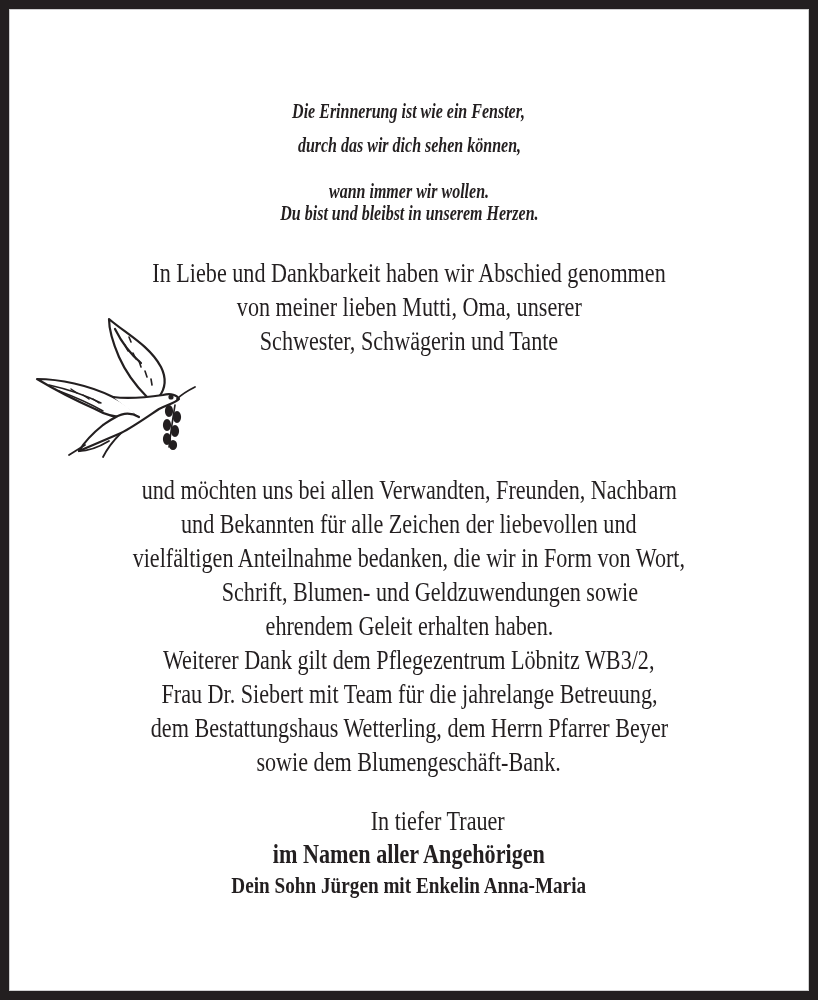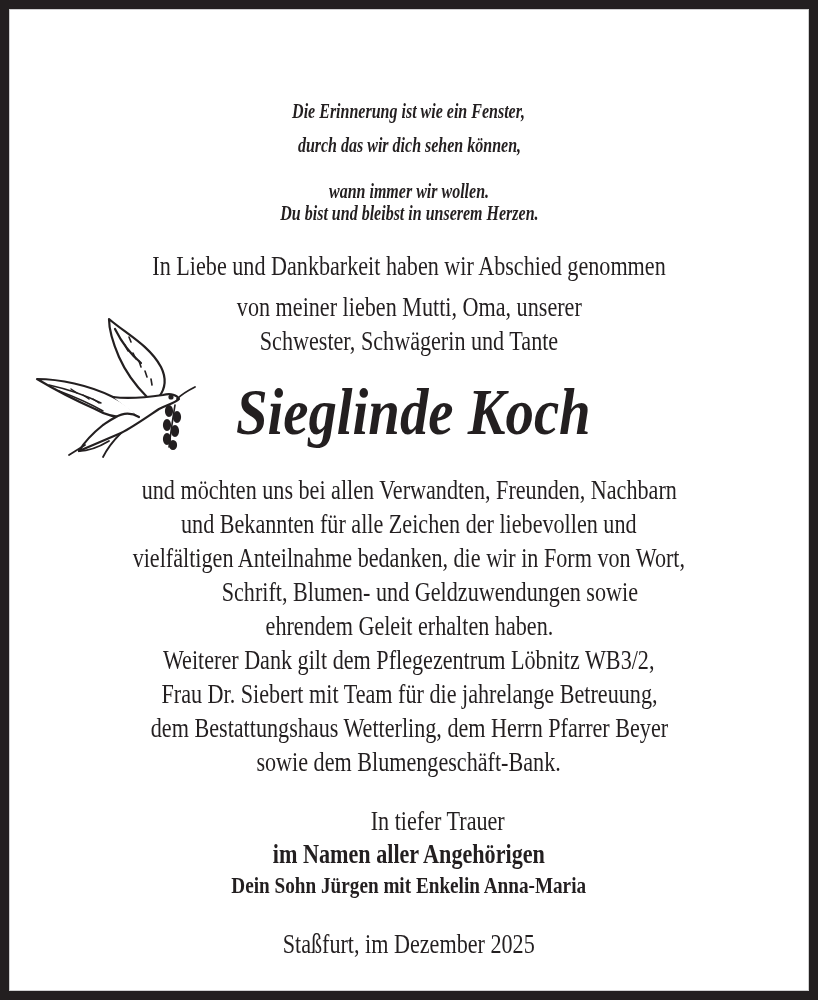--- a/index.html
+++ b/index.html
@@ -54,21 +54,21 @@
 
 
   <div>
     <div class="line poem" style="top:91px;"><span>Die Erinnerung ist wie ein Fenster,</span></div>
     <div class="line poem" style="top:125px;"><span>durch das wir dich sehen können,</span></div>
     <div class="line poem" style="top:159px;margin-top:12px;"><span>wann immer wir wollen.</span></div>
     <div class="line poem" style="top:193px;"><span>Du bist und bleibst in unserem Herzen.</span></div>
   </div>
 
   <div>
-    <div class="line body-text" style="top:242px;text-decoration:underline;"><span>In Liebe und Dankbarkeit haben wir Abschied genommen</span></div>
+    <div class="line body-text" style="top:249px;text-decoration:underline;"><span>In Liebe und Dankbarkeit haben wir Abschied genommen</span></div>
     <div class="line body-text" style="top:283px;"><span>von meiner lieben Mutti, Oma, unserer</span></div>
     <div class="line body-text" style="top:317px;"><span>Schwester, Schwägerin und Tante</span></div>
   </div>
 
   <svg class="dove" viewBox="0 0 180 160" xmlns="http://www.w3.org/2000/svg">
     <g fill="none" stroke="#231f20" stroke-width="2.2" stroke-linecap="round" stroke-linejoin="round">
 
       <path d="M80 14 C 96 28, 120 40, 132 62 C 138 74, 136 84, 130 92 L 118 92 C 110 84, 98 70, 90 52 C 84 38, 80 26, 80 14 Z" fill="#ffffff"></path>
       <path d="M86 24 C 92 36, 100 48, 112 58"></path>
       <path d="M96 40 l 3 6 M 104 48 l 3 6 M 110 56 l 2 6 M 100 32 l 2 5 M 116 66 l 2 6 M 122 74 l 1 6" stroke-width="1.6"></path>
@@ -87,39 +87,33 @@
       <path d="M 146 100 C 144 112, 142 126, 140 142" stroke-width="1.6"></path>
       <ellipse cx="140" cy="106" rx="3" ry="5" fill="#231f20"></ellipse>
       <ellipse cx="148" cy="112" rx="3" ry="5" fill="#231f20"></ellipse>
       <ellipse cx="138" cy="120" rx="3" ry="5" fill="#231f20"></ellipse>
       <ellipse cx="146" cy="126" rx="3" ry="5" fill="#231f20"></ellipse>
       <ellipse cx="138" cy="134" rx="3" ry="5" fill="#231f20"></ellipse>
       <ellipse cx="144" cy="140" rx="3" ry="4" fill="#231f20"></ellipse>
     </g>
   </svg>
 
-  <div class="line name" style="top:365px; left:4px;">
-    <span>Sieglinde Koch</span>
-  </div>
 
   <div>
     <div class="line body-text" style="top:466px;"><span>und möchten uns bei allen Verwandten, Freunden, Nachbarn</span></div>
     <div class="line body-text" style="top:500px;"><span>und Bekannten für alle Zeichen der liebevollen und</span></div>
     <div class="line body-text" style="top:534px;"><span>vielfältigen Anteilnahme bedanken, die wir in Form von Wort,</span></div>
     <div class="line body-text" style="top:568px;padding-left:21px;"><span>Schrift, Blumen- und Geldzuwendungen sowie</span></div>
     <div class="line body-text" style="top:602px;"><span>ehrendem Geleit erhalten haben.</span></div>
     <div class="line body-text" style="top:636px;"><span>Weiterer Dank gilt dem Pflegezentrum Löbnitz WB3/2,</span></div>
     <div class="line body-text" style="top:670px;"><span>Frau Dr. Siebert mit Team für die jahrelange Betreuung,</span></div>
     <div class="line body-text" style="top:704px;"><span>dem Bestattungshaus Wetterling, dem Herrn Pfarrer Beyer</span></div>
     <div class="line body-text" style="top:738px;"><span>sowie dem Blumengeschäft-Bank.</span></div>
   </div>
 
   <div>
     <div class="line body-text" style="top:797px;margin-left:29px;"><span>In tiefer Trauer</span></div>
     <div class="line body-text" style="top:830px;font-weight:bold;"><span>im Namen aller Angehörigen</span></div>
     <div class="line sig-bold" style="top:863px;"><span>Dein Sohn Jürgen mit Enkelin Anna-Maria</span></div>
   </div>
 
-  <div class="line body-text" style="top:920px;">
-    <span>Staßfurt, im Dezember 2025</span>
-  </div>
 
 </div>
 
 </body></html>

